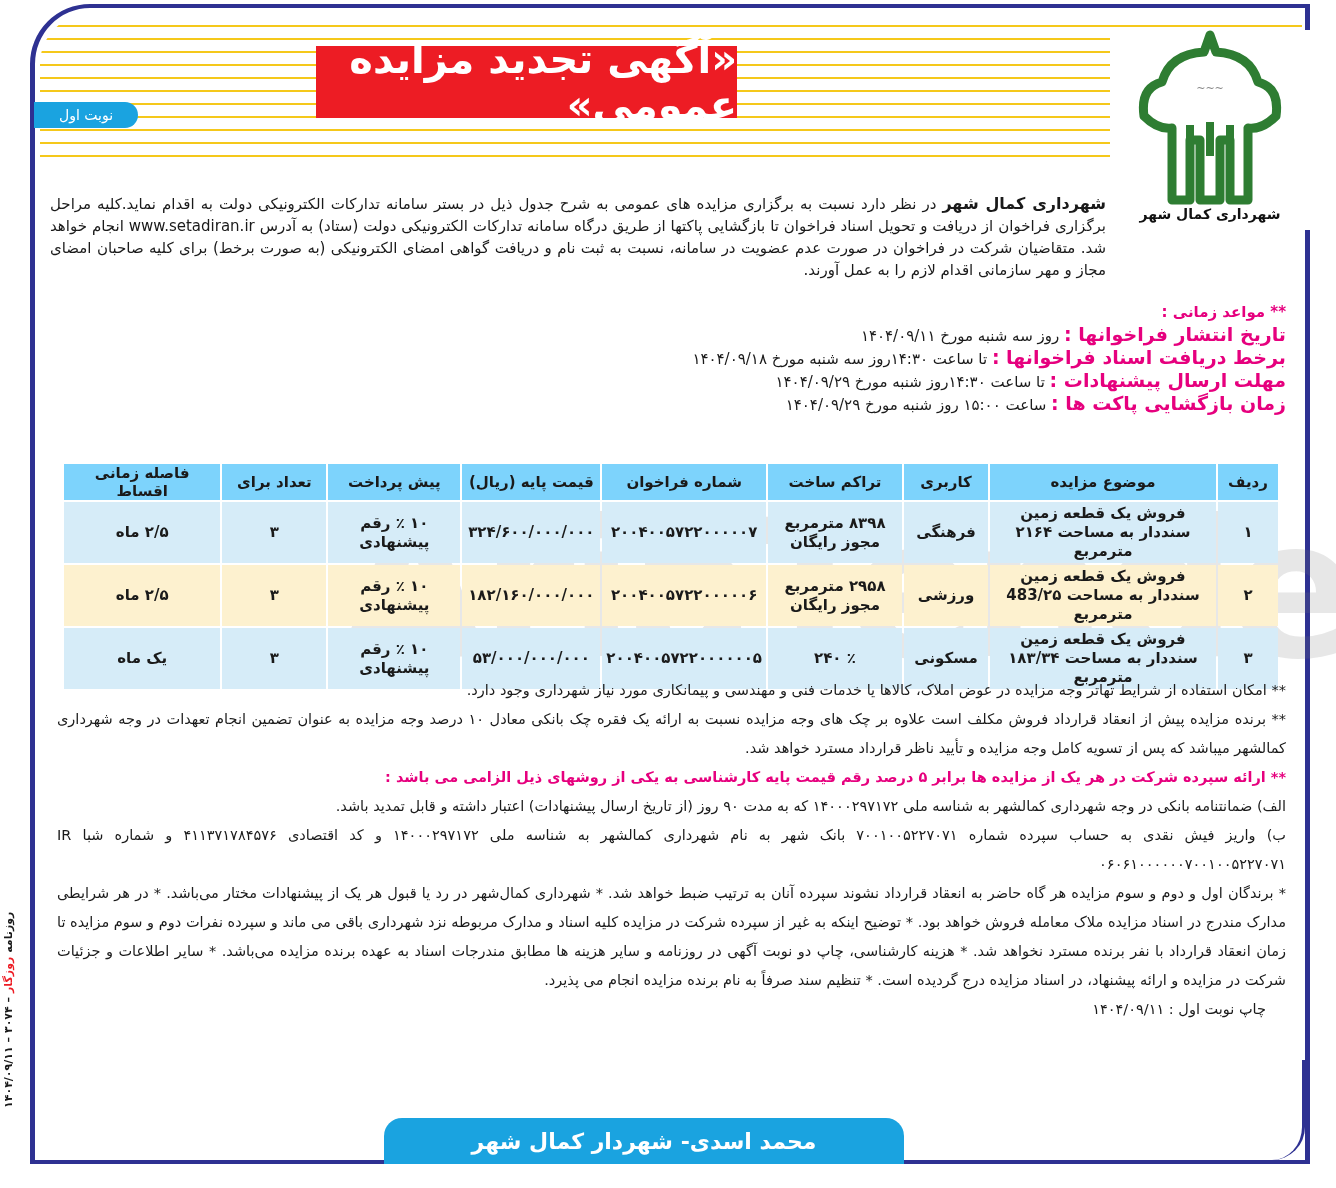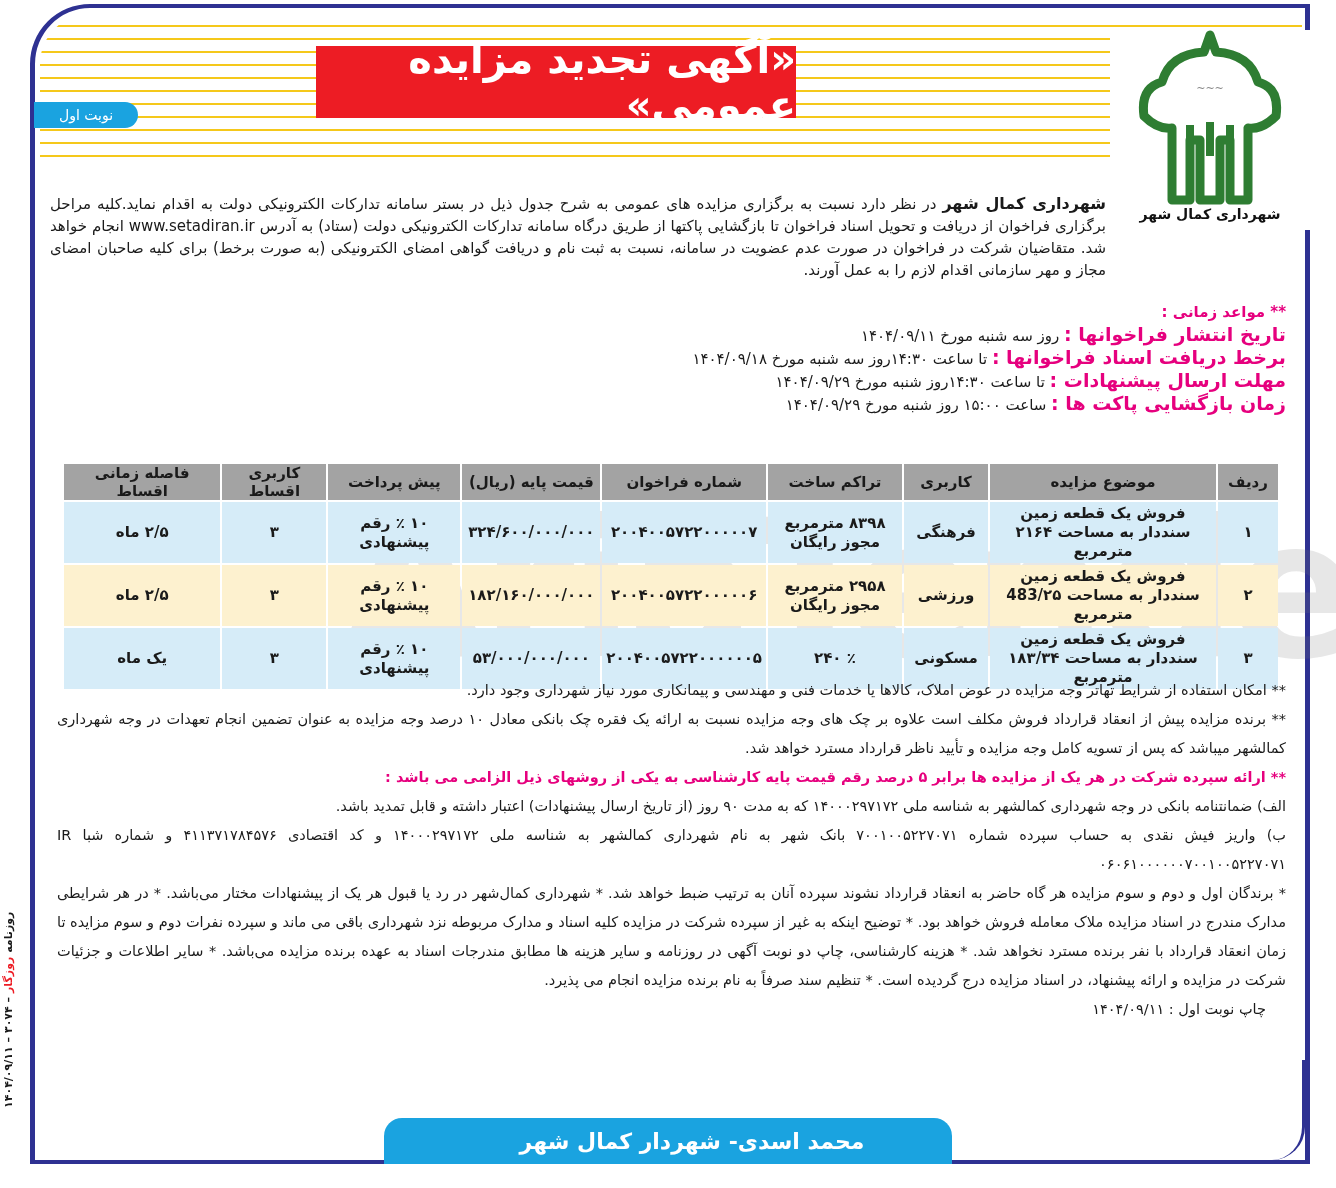--- a/index.html
+++ b/index.html
@@ -15,21 +15,21 @@
   .frame-corner-br {
     position: absolute; right: 0; bottom: 0; width: 30px; height: 100px;
     border-right: 3px solid #2e3192; border-bottom-right-radius: 40px;
   }
   .stripes {
     position: absolute; left: 40px; top: 14px; width: 1262px; height: 150px;
     background: repeating-linear-gradient(to bottom, #ffffff 0px, #ffffff 11px, #f5c81a 11px, #f5c81a 13px);
     border-top-left-radius: 50px;
   }
   .title-box {
-    position: absolute; left: 316px; top: 46px; width: 480px; height: 72px; background: #ed1c24;
+    position: absolute; left: 316px; top: 46px; width: 421px; height: 72px; background: #ed1c24;
     display: flex; align-items: center; justify-content: center;
   }
   .title-box span { color: #fff; font-weight: bold; font-size: 40px; font-family: "DejaVu Sans", sans-serif; }
   .round-badge {
     position: absolute; left: 34px; top: 102px; width: 104px; height: 26px; background: #1aa3e0;
     border-radius: 0 14px 14px 0; display: flex; align-items: center; justify-content: center;
   }
   .round-badge span { color: #fff; font-weight: normal; font-size: 14px; }
   .logo {
     position: absolute; left: 1110px; top: 30px; width: 200px; height: 200px; background: #fff;
@@ -46,33 +46,33 @@
   .p { margin: 0; padding: 0; }
   .pink { color: #e6007e; font-weight: bold; }
   .schedule { margin-top: 20px; }
   .schedule .row { height: 23px; line-height: 23px; }
   .schedule .row .label { color: #e6007e; font-weight: bold; font-size: 19px; }
   table.auction {
     position: absolute; left: 62px; top: 462px; width: 1218px; border-collapse: separate; border-spacing: 2px;
     direction: rtl; font-size: 15px;
   }
   table.auction th {
-    background: #a3a3a3; height: 30px; font-weight: bold; font-size: 15px; padding: 0 4px;
+    background: #7dd3fc; height: 30px; font-weight: bold; font-size: 15px; padding: 0 4px;
   }
   table.auction td {
     text-align: center; font-weight: bold; padding: 2px 4px; line-height: 19px; height: 54px;
   }
   table.auction tr.odd td { background: #d6ecf8; }
   table.auction tr.even td { background: #fdf1cf; }
   .after-table { position: absolute; right: 50px; left: 57px; top: 676px; font-size: 14.5px; line-height: 29px; }
   .after-table .p { text-align: justify; }
   .dates { margin-right: 20px; }
   .sig {
     position: absolute; left: 384px; top: 1118px; width: 520px; height: 46px; background: #1aa3e0;
-    border-radius: 18px 18px 0 0; display: flex; align-items: center; justify-content: center; padding-left: 48px;
+    border-radius: 18px 18px 0 0; display: flex; align-items: center; justify-content: center;
   }
   .sig span { color: #fff; font-weight: bold; font-size: 22px; }
   .side-note {
     position: absolute; left: 2px; top: 860px; width: 24px; height: 300px;
     writing-mode: vertical-rl; transform: rotate(180deg); font-size: 11px; font-weight: bold; text-align: center;
     direction: rtl;
   }
   .side-note .paper { color: #ed1c24; }
   .watermark {
     position: absolute; left: 340px; top: 480px; font-size: 190px; font-weight: bold; color: rgba(120,120,120,0.18);
@@ -124,21 +124,21 @@
 <table class="auction">
   <thead>
     <tr>
       <th style="width:52px">ردیف</th>
       <th style="width:218px">موضوع مزایده</th>
       <th style="width:76px">کاربری</th>
       <th style="width:126px">تراکم ساخت</th>
       <th style="width:150px">شماره فراخوان</th>
       <th style="width:130px">قیمت پایه (ریال)</th>
       <th style="width:124px">پیش پرداخت</th>
-      <th style="width:96px">کاربری اقساط</th>
+      <th style="width:96px">تعداد برای</th>
       <th>فاصله زمانی اقساط</th>
     </tr>
   </thead>
   <tbody>
     <tr class="odd">
       <td>۱</td>
       <td>فروش یک قطعه زمین سنددار به مساحت ۲۱۶۴ مترمربع</td>
       <td>فرهنگی</td>
       <td>۸۳۹۸ مترمربع مجوز رایگان</td>
       <td>۲۰۰۴۰۰۵۷۲۲۰۰۰۰۰۷</td>

